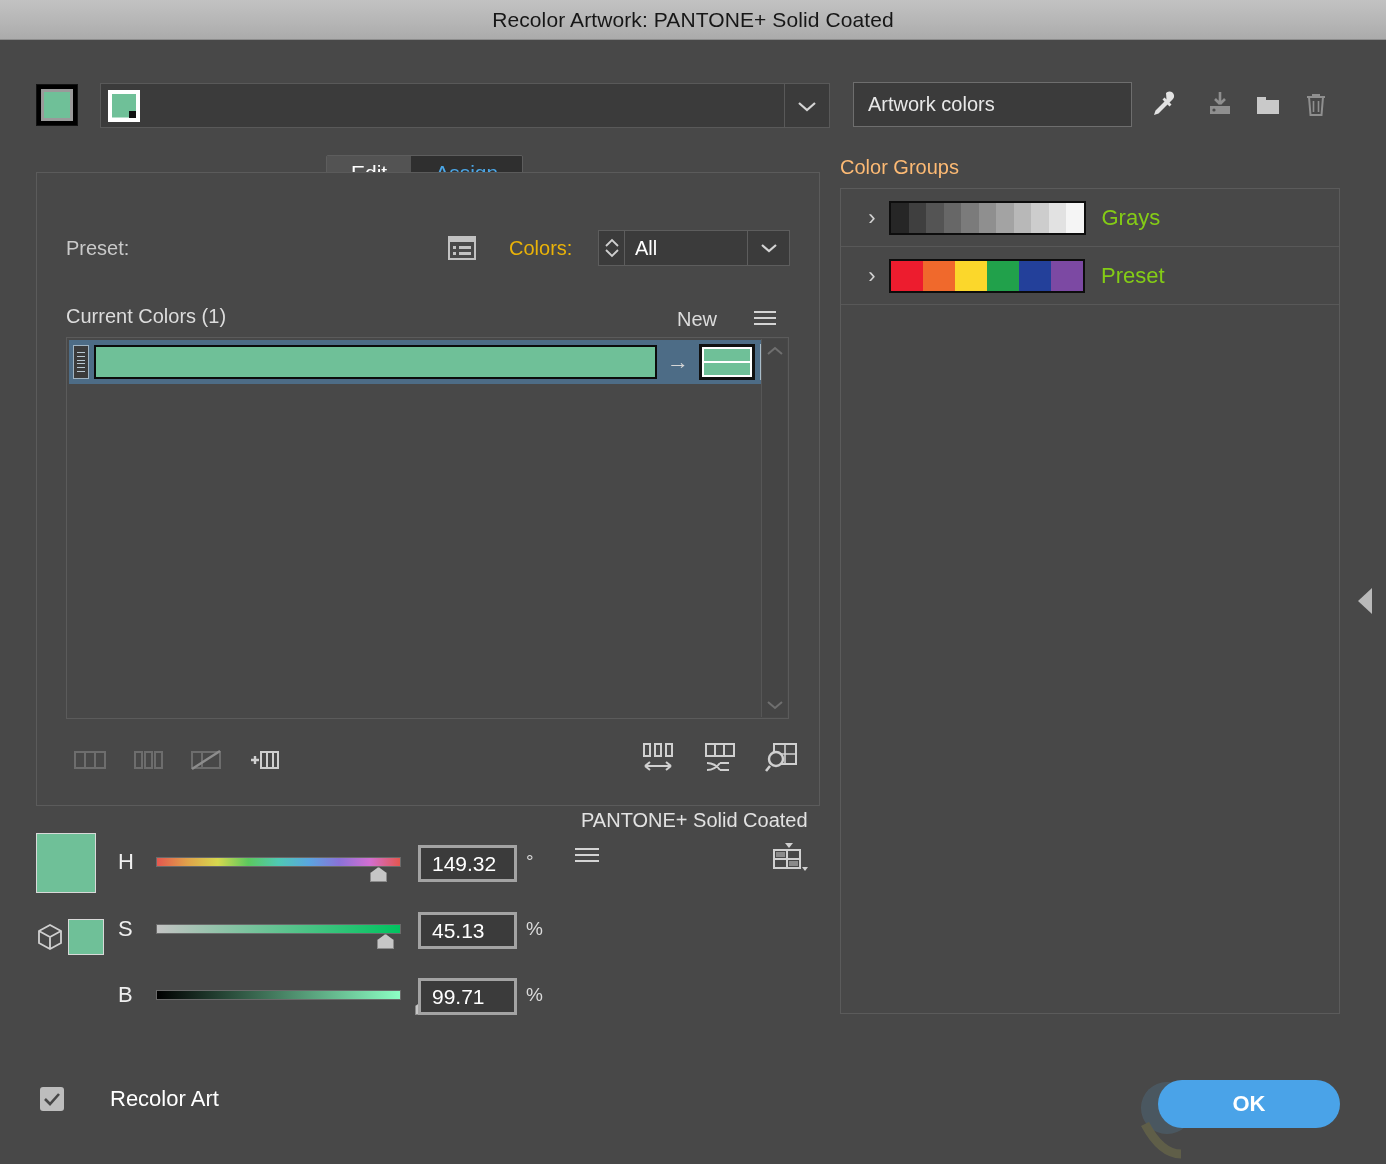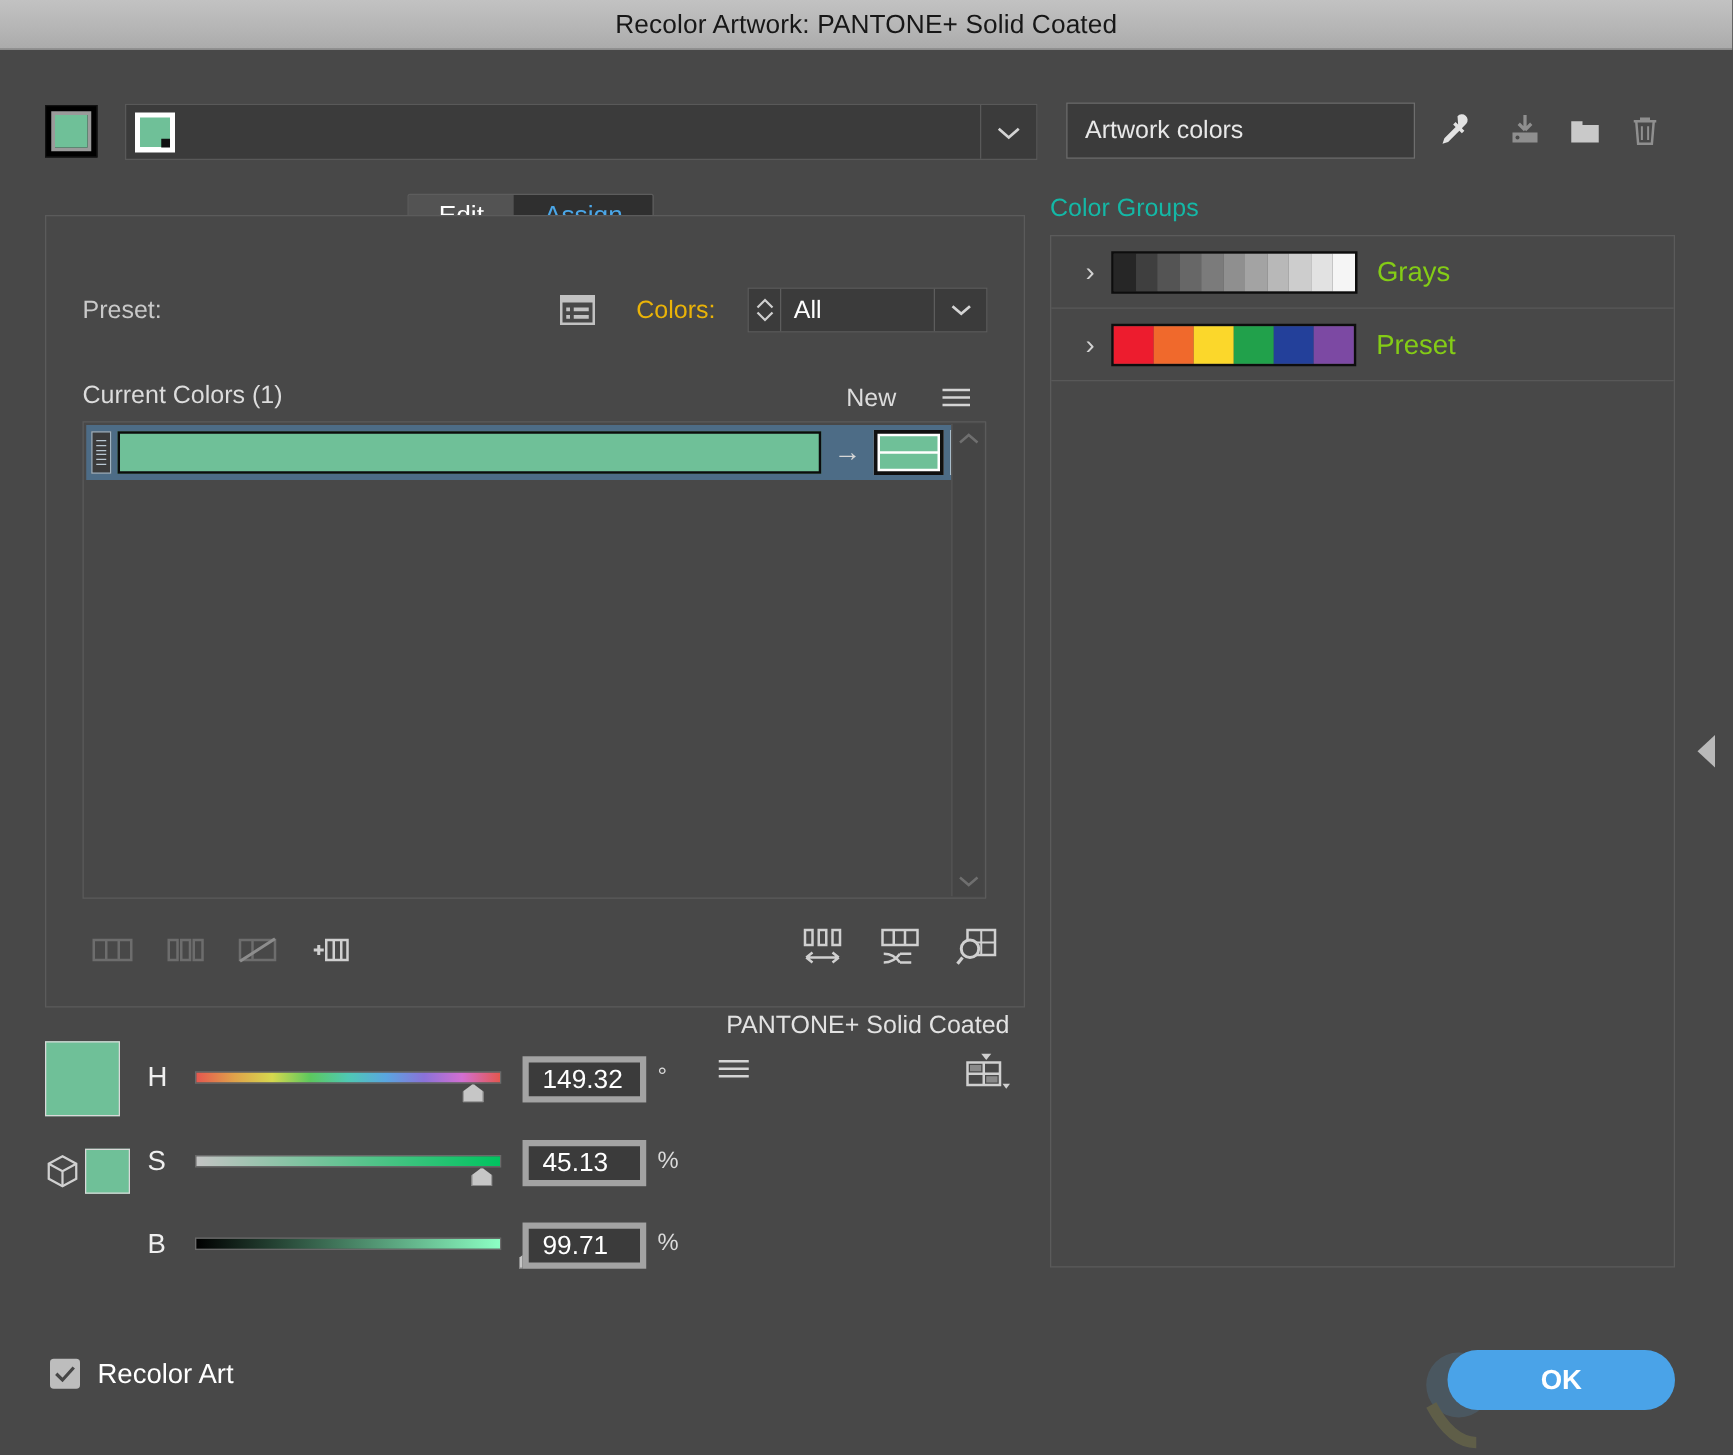--- a/index.html
+++ b/index.html
@@ -175,32 +175,32 @@
     position: absolute; left: 38px; top: 16px;
     width: 245px; height: 10px; border: 1px solid #6a6a6a;
   }
   .slider-thumb {
     position: absolute; top: 26px; width: 17px; height: 15px;
     background: #c6c6c6; border: 1px solid #8a8a8a;
     clip-path: polygon(50% 0,100% 42%,100% 100%,0 100%,0 42%);
   }
   .slider-input {
     position: absolute; left: 300px; top: 4px;
-    width: 99px; height: 37px; background: #3b3b3b; border: 5px solid #a3a3a3;
+    width: 99px; height: 37px; background: #3b3b3b; border: 3px solid #a3a3a3;
     display: flex; align-items: center; padding-left: 11px;
     font-size: 21px; color: #fff;
   }
   .slider-unit { position: absolute; left: 408px; top: 10px; font-size: 19px; color: #dadada; }
 
   .pantone-label { position: absolute; left: 581px; top: 809px; font-size: 20px; color: #e2e2e2; }
   .pantone-menu { position: absolute; left: 573px; top: 845px; width: 28px; height: 22px; }
   .pantone-grid { position: absolute; left: 768px; top: 840px; width: 40px; height: 34px; }
 
   
-  .cg-title { position: absolute; left: 840px; top: 156px; font-size: 20px; color: #14b8a6; }
+  .cg-title { position: absolute; left: 840px; top: 156px; font-size: 20px; color: #fdba74; }
   .cg-panel {
     position: absolute; left: 840px; top: 188px;
     width: 500px; height: 826px;
     background: #484848; border: 1px solid #5b5b5b;
   }
   .cg-row {
     height: 58px; border-bottom: 1px solid #585858;
     display: flex; align-items: center; padding-left: 14px;
   }
   .cg-chevron { width: 34px; font-size: 22px; color: #d2d2d2; text-align: center; }
@@ -209,21 +209,21 @@
   .cg-name { margin-left: 16px; font-size: 22px; color: #84cc16; }
 
   .collapse-handle {
     position: absolute; left: 1358px; top: 588px;
     width: 0; height: 0;
     border-top: 13px solid transparent; border-bottom: 13px solid transparent;
     border-right: 14px solid #b9b9b9;
   }
 
   
-  .recolor-check { position: absolute; left: 40px; top: 1086px; display: flex; align-items: center; }
+  .recolor-check { position: absolute; left: 40px; top: 1086px; display: flex; align-items: center; gap: 32px; }
   .checkbox {
     width: 24px; height: 24px; background: #bdbdbd; border-radius: 3px;
     display: flex; align-items: center; justify-content: center;
   }
   .recolor-text { margin-left: 14px; font-size: 22px; color: #fff; }
 
   .watermark {
     position: absolute; left: 1105px; top: 1072px;
     width: 250px; height: 92px; opacity: .16; pointer-events: none;
   }

